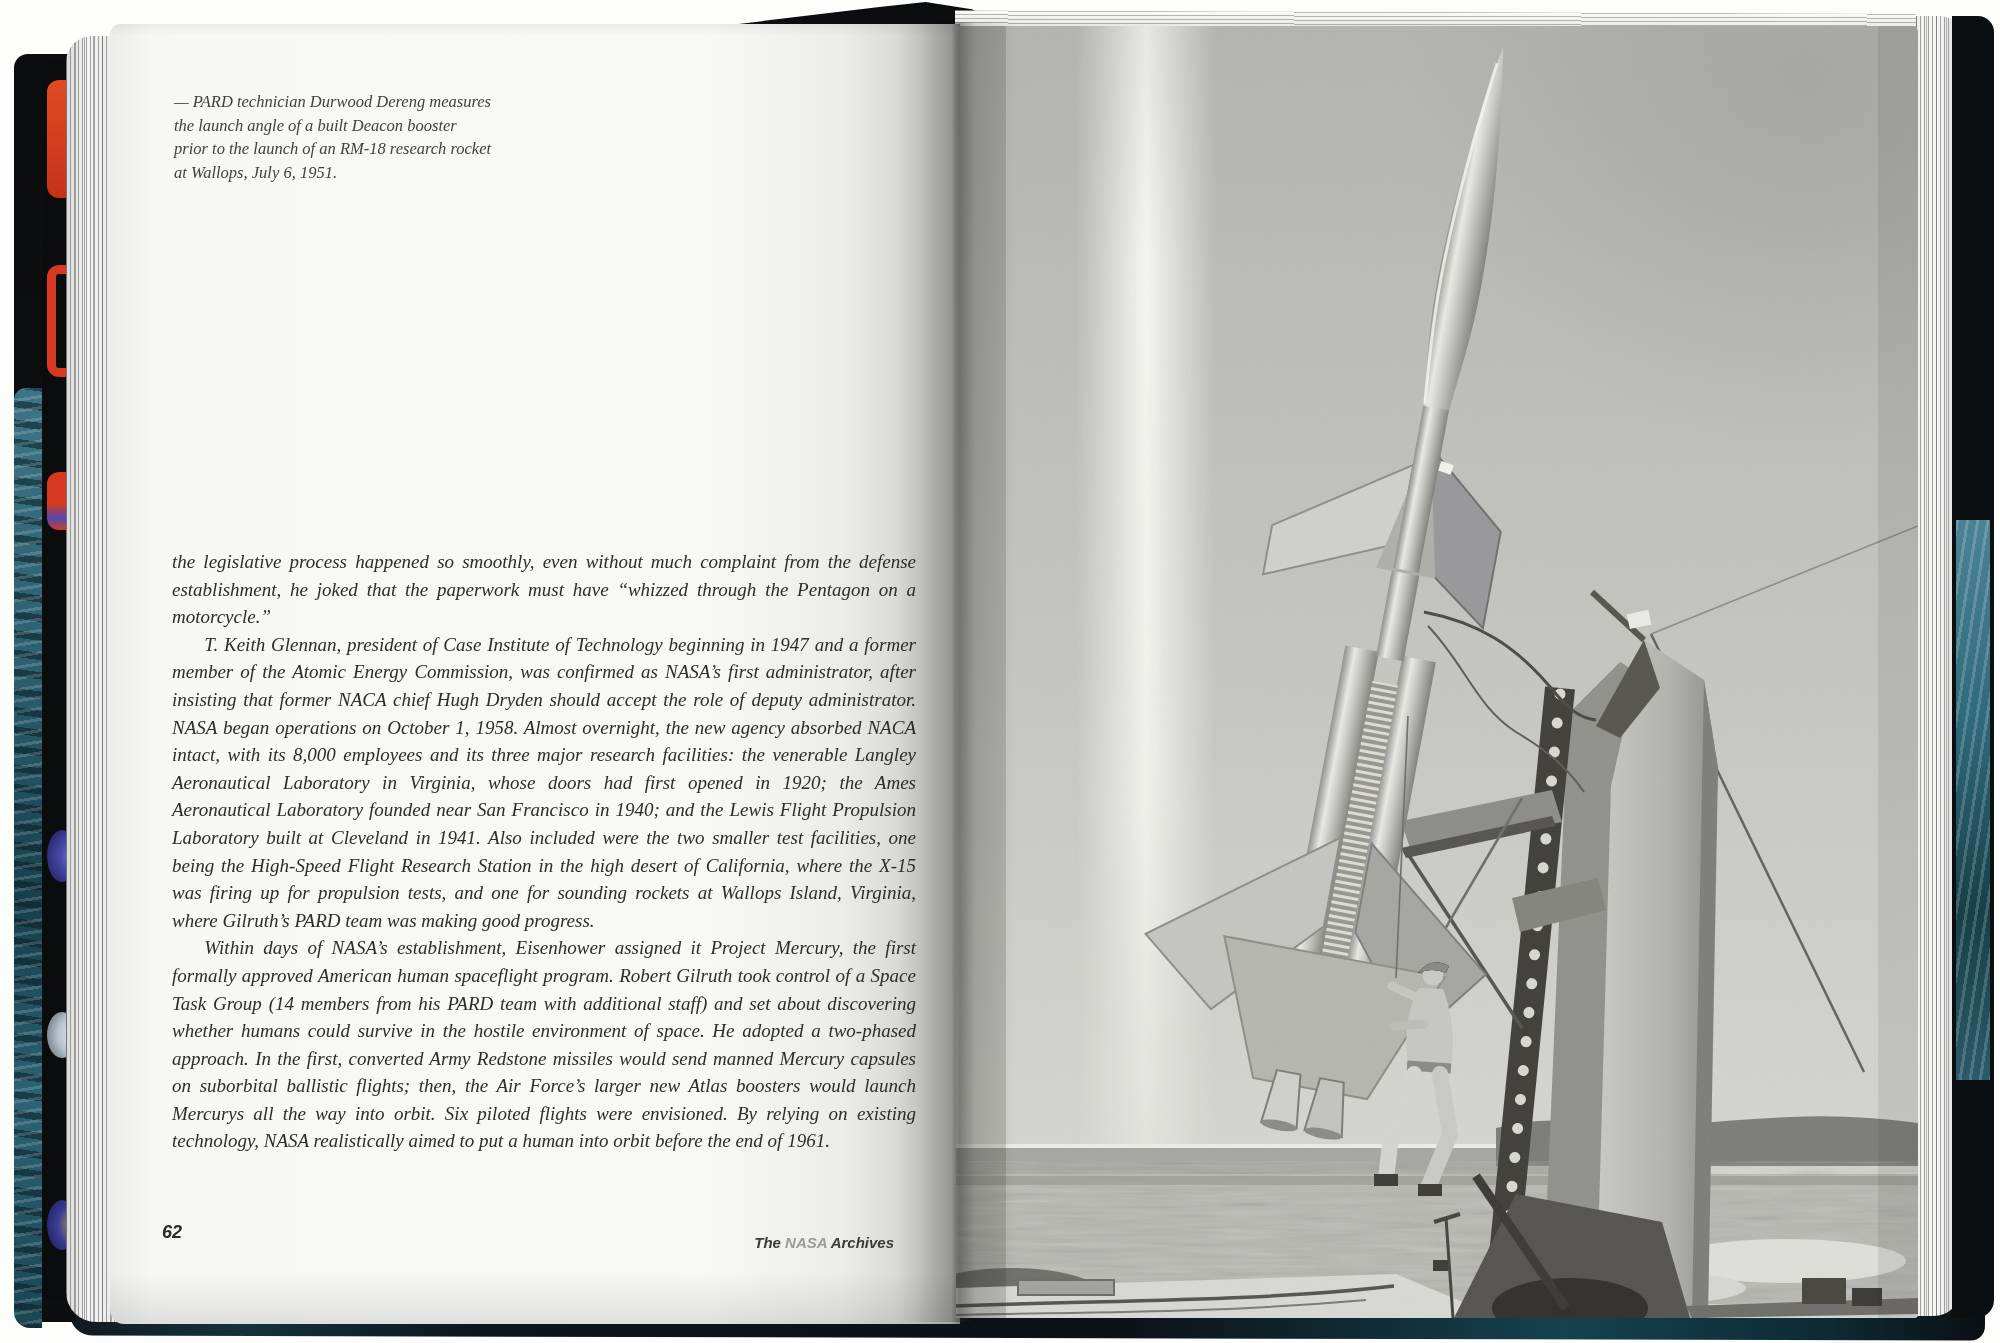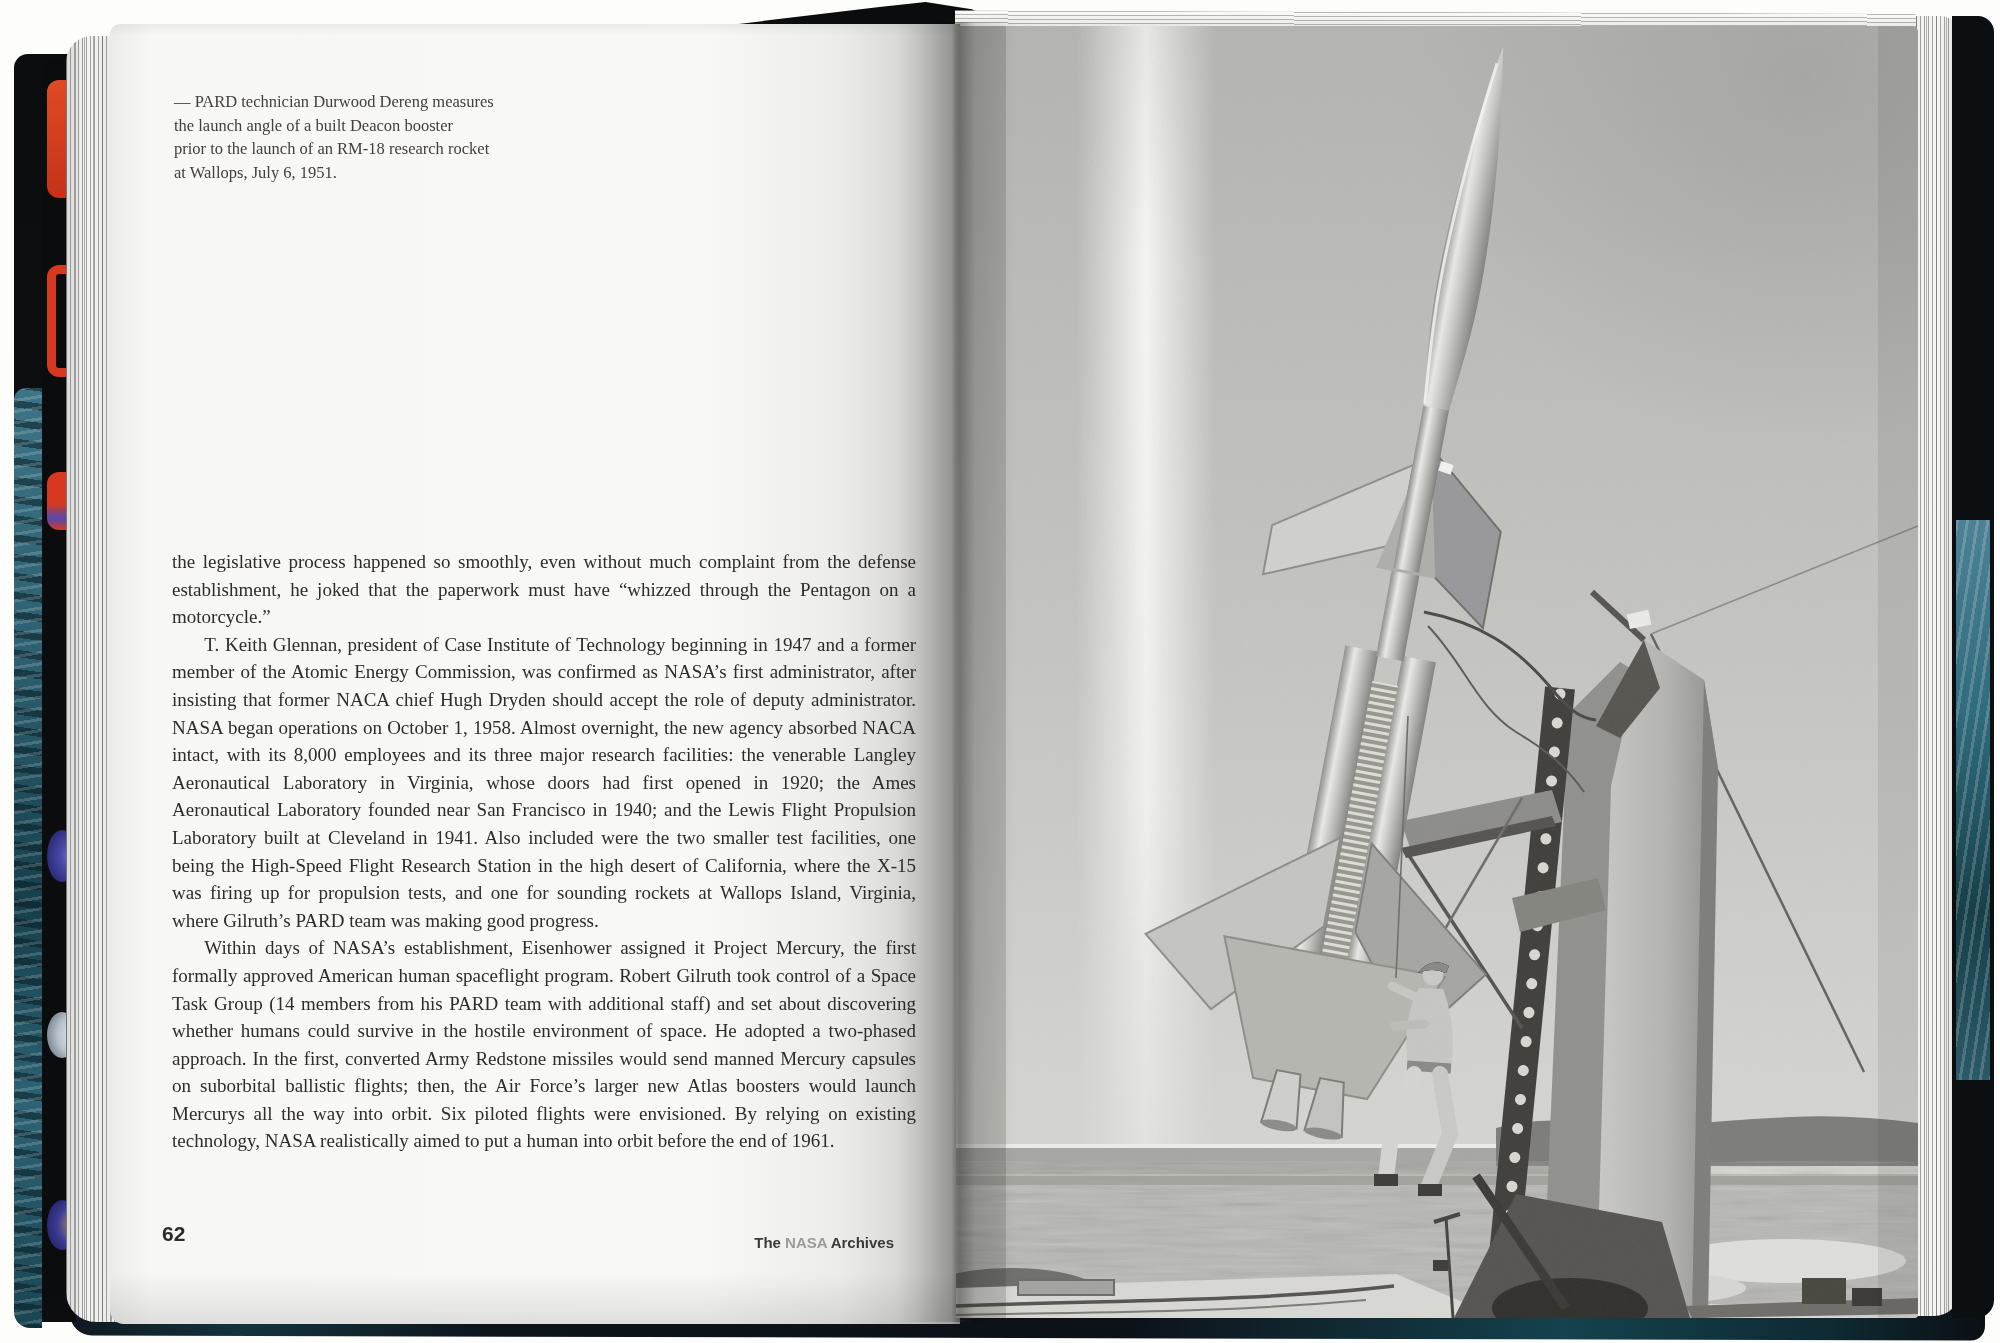--- a/index.html
+++ b/index.html
@@ -52,29 +52,29 @@
       repeating-linear-gradient(180deg,rgba(100,100,102,.45) 0 1px,rgba(255,255,255,0) 1px 4px),
       linear-gradient(180deg,#fbfbf9,#e4e4e2);
     border-radius:0 8px 0 0;transform:rotate(.2deg);}
 
   
   .page-left{position:absolute;left:110px;top:24px;width:850px;height:1300px;
     background:
       linear-gradient(180deg,rgba(0,0,0,.05) 0,rgba(0,0,0,0) 12px),
       linear-gradient(180deg,rgba(0,0,0,0) 96%,rgba(0,0,0,.10) 100%),
       linear-gradient(90deg,#ececea 0%,#f7f7f5 5%,#f8f8f6 70%,#ececea 86%,#d3d3d1 95%,#b7b7b5 99%,#8e8e8c 100%);
-    border-radius:10px 0 0 14px;}
+    border-radius:10px 0 0 14px;font-style:italic;}
   .caption{position:absolute;left:64px;top:66px;width:360px;
     font-size:16.5px;line-height:23.6px;color:#43403c;}
   .bodytext{position:absolute;left:62px;top:524px;width:744px;
     font-size:19px;line-height:27.6px;color:#2e2c29;text-align:justify;}
   .bodytext p{margin:0;}
   .bodytext p.indent{text-indent:1.7em;}
   .pagenum{position:absolute;left:52px;top:1198px;
-    font-family:"Liberation Sans",sans-serif;font-weight:bold;font-size:21px;color:#2b2b2b;}
+    font-family:"Liberation Sans",sans-serif;font-weight:bold;font-size:18px;color:#2b2b2b;}
   .runfoot{position:absolute;right:66px;top:1210px;
     font-family:"Liberation Sans",sans-serif;font-weight:bold;font-size:15px;color:#3a3a3a;white-space:nowrap;}
   .runfoot .lite{color:#9a9a9a;}
 
   
   .page-right{position:absolute;left:956px;top:26px;width:962px;height:1292px;overflow:hidden;
     border-radius:0 6px 4px 0;background:#c2c2c0;}
   .page-right svg{display:block;}
   .gutter-shadow{position:absolute;left:896px;top:22px;width:120px;height:1300px;pointer-events:none;
     background:linear-gradient(90deg,rgba(0,0,0,0) 0%,rgba(0,0,0,.18) 46%,rgba(40,40,40,.42) 53%,rgba(0,0,0,.10) 66%,rgba(0,0,0,0) 100%);}

